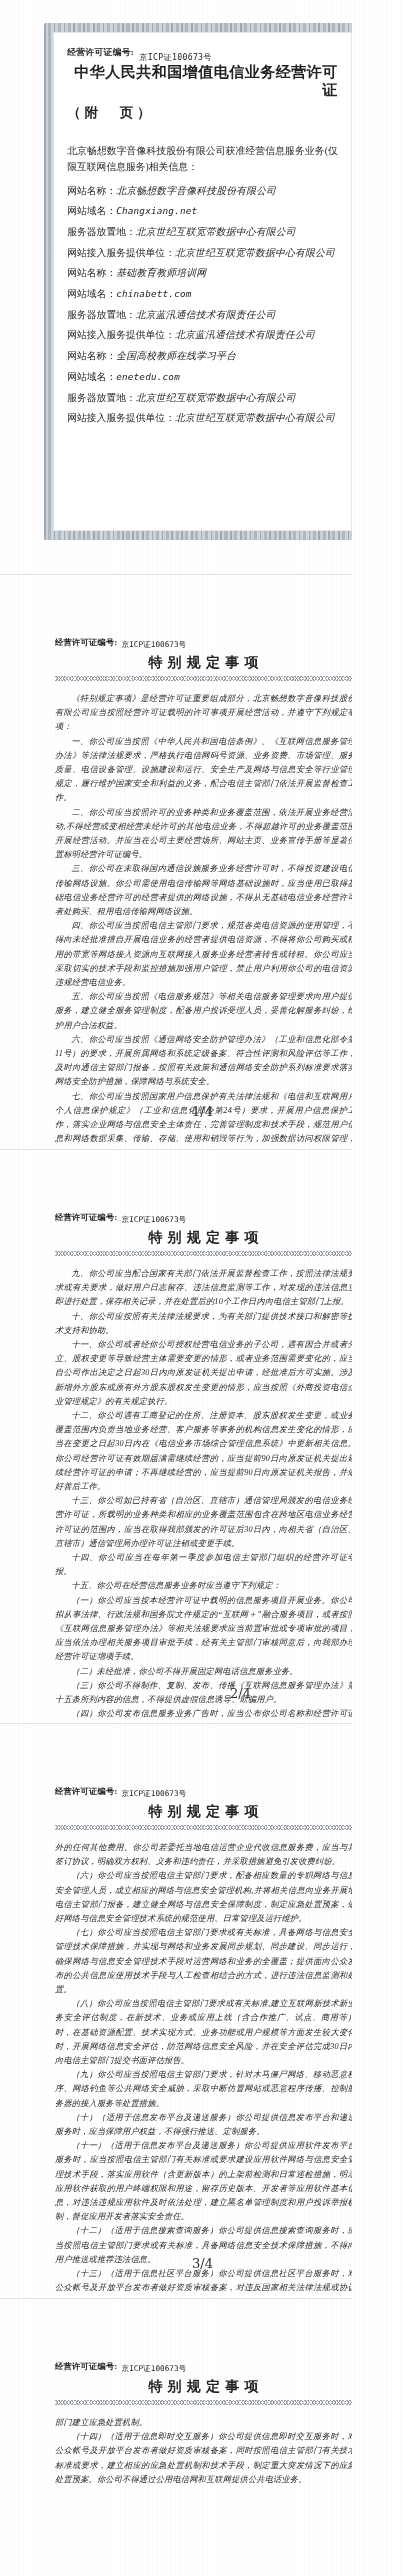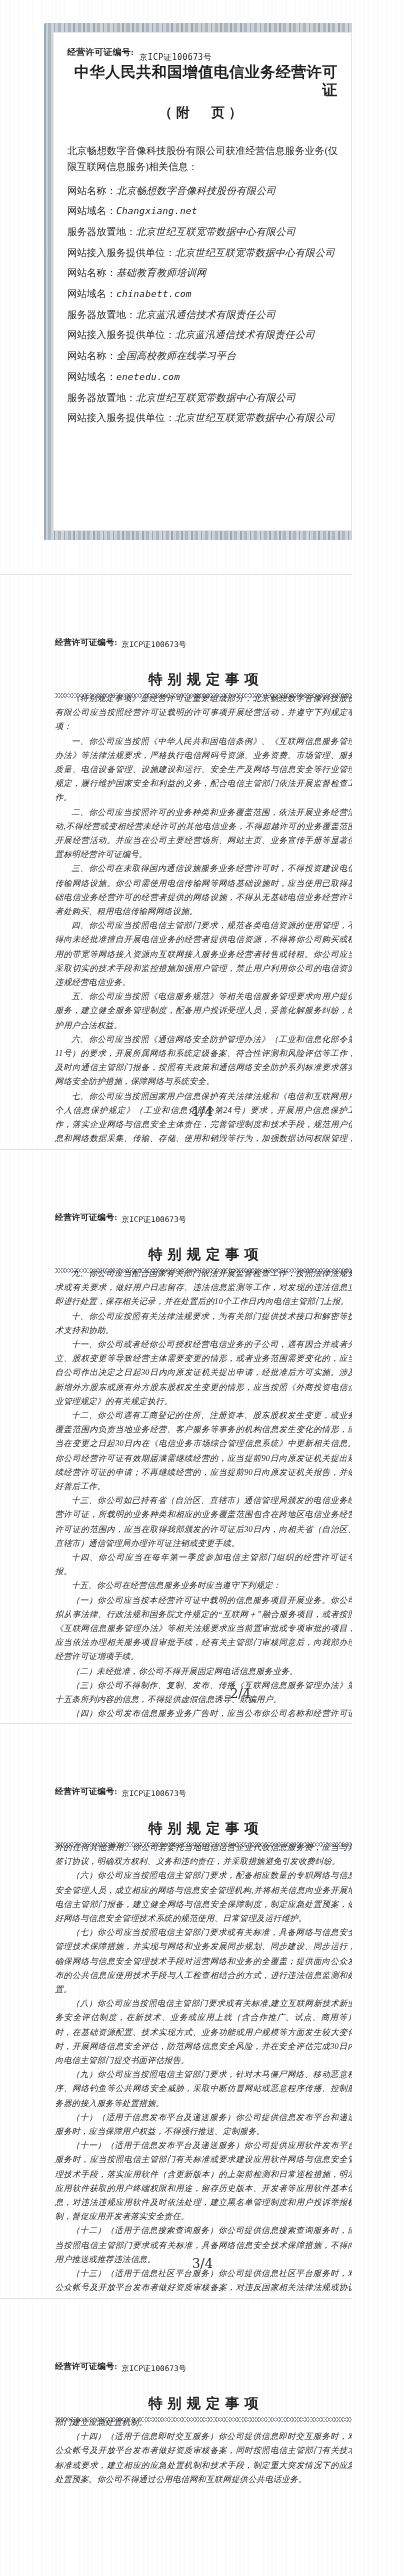--- a/index.html
+++ b/index.html
@@ -25,33 +25,33 @@
   }
   .cert-inner{
     box-sizing:border-box;width:100%;height:100%;
     background:#ffffff;border:0.5px solid #e3e7ea;
     padding:14.4px 13.4px 0 13.4px;
   }
   .cert-head{display:flex;align-items:flex-start;}
   .cert-num-label{font-size:8.8px;font-weight:bold;letter-spacing:0.3px;}
   .cert-num{font-size:8.2px;margin:4.6px 0 0 5.2px;font-family:"DejaVu Sans Mono","Liberation Mono",monospace;letter-spacing:0.3px;}
   .cert-title{margin-top:0;text-align:right;font-size:15px;font-weight:bold;letter-spacing:0.5px;line-height:18.5px;}
-  .cert-subtitle{margin-top:4.1px;text-align:center;font-size:13.4px;font-weight:bold;letter-spacing:4.1px;}
+  .cert-subtitle{margin-top:4.1px;text-align:left;font-size:13.4px;font-weight:bold;letter-spacing:4.1px;}
   .cert-intro{margin-top:21.6px;font-size:9.8px;line-height:16px;text-align:justify;}
   .cert-sites{margin-top:8.2px;}
   .cert-line{font-size:9.8px;line-height:14px;margin-top:6.7px;text-align:justify;}
   .cert-line .val{letter-spacing:0.2px;font-style:italic;}
   .cert-line .mono{font-family:"DejaVu Sans Mono","Liberation Mono",monospace;font-size:9.3px;}
 
   
   .annex-head{position:absolute;left:55px;top:62px;width:302px;}
   .annex-num-row{display:flex;align-items:flex-start;}
   .annex-num-label{font-size:8.2px;font-weight:bold;letter-spacing:0.3px;}
   .annex-num{font-size:7.7px;margin:3.1px 0 0 4.1px;font-family:"DejaVu Sans Mono","Liberation Mono",monospace;}
-  .annex-title{margin-top:21px;text-align:center;font-size:14px;font-weight:bold;letter-spacing:5.2px;}
+  .annex-title{margin-top:4px;text-align:center;font-size:14px;font-weight:bold;letter-spacing:5.2px;}
   .annex-rule{
     margin-top:4.1px;height:4.6px;
     background:
       repeating-linear-gradient(120deg, rgba(130,138,145,.8) 0 0.8px, rgba(0,0,0,0) 0.8px 2.8px),
       repeating-linear-gradient(60deg, rgba(130,138,145,.8) 0 0.8px, rgba(0,0,0,0) 0.8px 2.8px);
   }
   .annex-body{
     position:absolute;left:55px;top:117px;width:301px;
     font-size:8.2px;line-height:14.2px;text-align:justify;
     letter-spacing:0.2px;

